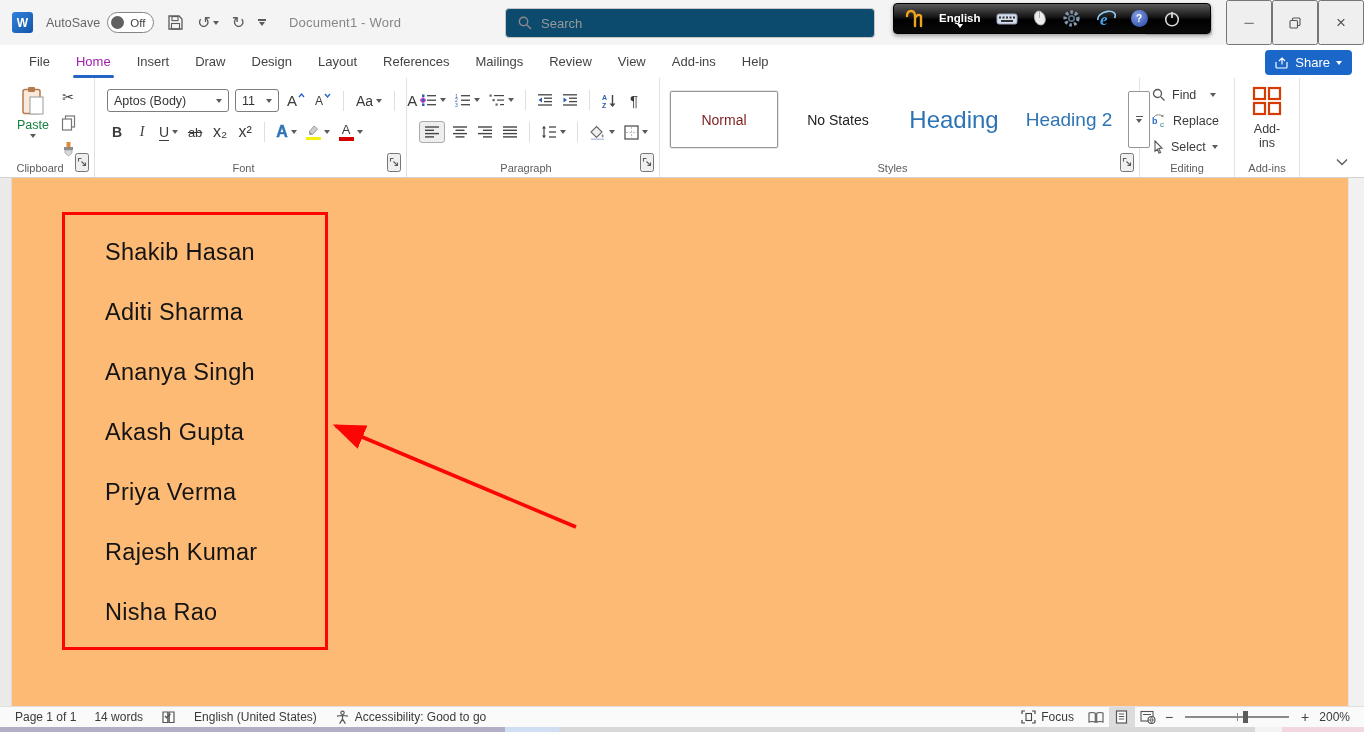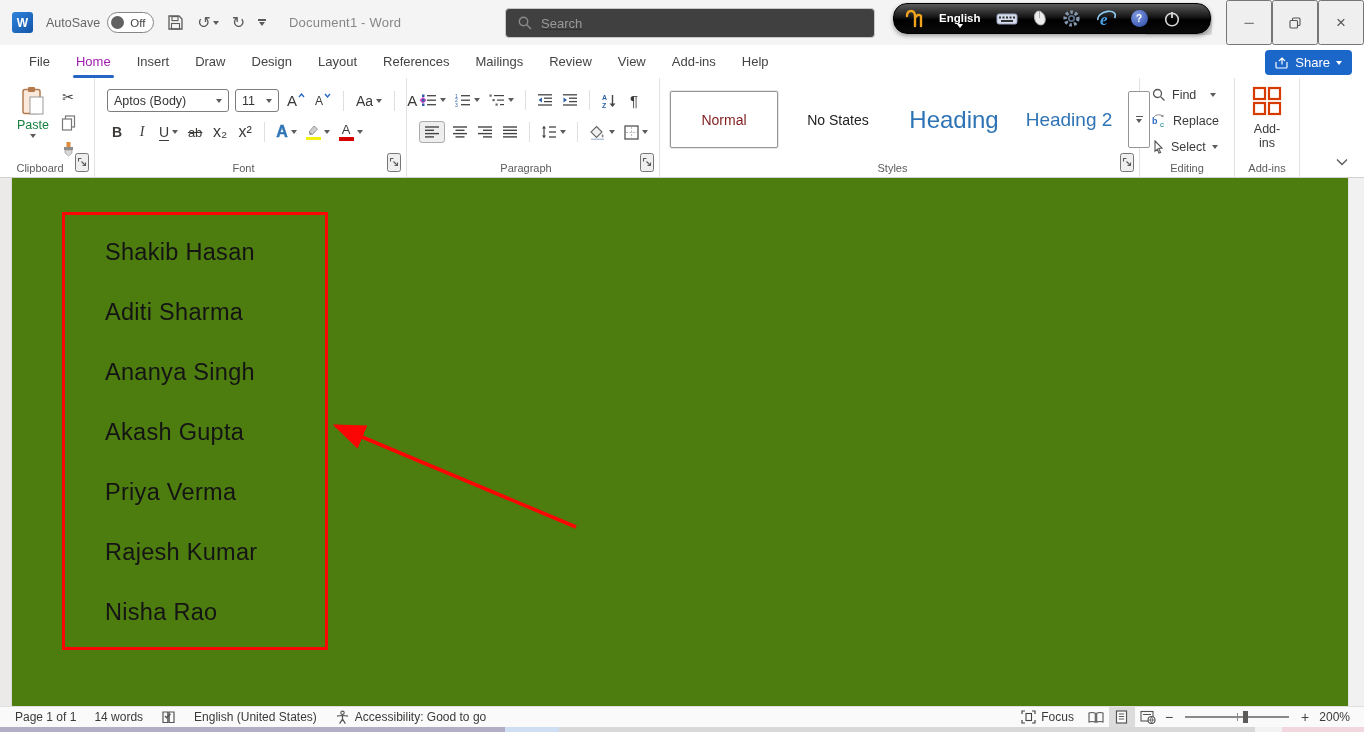--- a/index.html
+++ b/index.html
@@ -13,27 +13,27 @@
   .wlogo { width:21px; height:21px; border-radius:3px; background:linear-gradient(135deg,#2f83dc,#1455a8); color:#fff; font-size:12px; font-weight:bold; display:flex; align-items:center; justify-content:center; }
   .autosave { display:flex; align-items:center; gap:7px; color:#666; font-size:12.5px; }
   .toggle { width:47px; height:21px; border:1px solid #858585; border-radius:11px; background:#fff; display:flex; align-items:center; padding:0 6px 0 3px; gap:6px; }
   .knob { width:13px; height:13px; border-radius:50%; background:#616161; }
   .toggle-state { font-size:11.5px; color:#444; }
   .qicon { color:#5c5b5a; font-size:16px; line-height:1; display:flex; align-items:center; gap:2px; }
   .qicon svg { display:block; }
   .more-cmds { display:flex; flex-direction:column; align-items:center; gap:1px; }
   .more-cmds .bar { width:8px; height:1.5px; background:#5c5b5a; }
   .doc-title { color:#868686; font-size:13px; margin-left:10px; letter-spacing:.2px; }
-  .searchbox { position:absolute; left:505px; top:8px; width:370px; height:30px; background:#404040; border:1px solid #c9c7c5; border-radius:4px; display:flex; align-items:center; padding-left:12px; gap:9px;text-decoration:underline; }
+  .searchbox { position:absolute; left:505px; top:8px; width:370px; height:30px; background:#0c4a6e; border:1px solid #c9c7c5; border-radius:4px; display:flex; align-items:center; padding-left:12px; gap:9px; }
   .searchbox .ph { color:#999; font-size:13px; }
   .chev { width:0; height:0; border-left:3.5px solid transparent; border-right:3.5px solid transparent; border-top:4px solid #5c5b5a; display:inline-block; }
   .chev.white { border-top-color:#fff; }
   
   .signin { position:absolute; left:1145px; top:13px; width:67px; height:22px; background:#d6d6d6; border-radius:2px; color:#fafafa; font-size:13px; display:flex; align-items:center; padding-left:18px; z-index:1; }
-  .langbar { position:absolute; left:893px; top:3px; width:318px; height:31px; z-index:2; background:linear-gradient(#5a5a5a,#161616 45%,#000 55%,#0a0a0a); border:1px solid #000; border-radius:14px; box-shadow:0 2px 4px rgba(0,0,0,.35); display:flex; align-items:center; padding:0 10px; gap:15px; }
+  .langbar { position:absolute; left:893px; top:3px; width:318px; height:31px; z-index:2; background:linear-gradient(#5a5a5a,#161616 45%,#000 55%,#0a0a0a); border:1px solid #000; border-radius:4px; box-shadow:0 2px 4px rgba(0,0,0,.35); display:flex; align-items:center; padding:0 10px; gap:15px; }
   .eng { display:flex; flex-direction:column; align-items:center; margin-top:3px; }
   .eng .lbl { color:#fff; font-size:11.5px; font-weight:bold; }
   .helpdot { width:17px; height:17px; border-radius:50%; background:radial-gradient(circle at 35% 30%,#7f9ae0,#2a47a8); color:#fff; font-size:10px; font-weight:bold; display:flex; align-items:center; justify-content:center; }
   .winctl { position:absolute; right:0; top:0; height:45px; display:flex; }
   .winbtn { width:46px; height:45px; display:flex; align-items:center; justify-content:center; color:#555; font-size:13px; }
   .winbtn svg { display:block; }
 
   
   .tabsrow { position:absolute; top:45px; left:0; right:0; height:33px; background:#fff; display:flex; align-items:stretch; padding-left:16px; }
   .tab { position:relative; padding:0 13px; font-size:13px; color:#444; display:flex; align-items:center; background:none; border:none; font-family:inherit; }
@@ -71,21 +71,21 @@
   .st-heading2 { width:102px; font-size:19px; color:#2e74b5; }
   .gal-more { width:22px; height:57px; border:1px solid #989694; border-radius:2px; background:#fff; display:flex; flex-direction:column; align-items:center; justify-content:center; gap:2px; }
   .gal-more .bar { width:7px; height:1.5px; background:#5c5b5a; }
   
   .edrow { position:absolute; left:12px; display:flex; align-items:center; gap:6px; font-size:12.5px; color:#3b3a39; background:none; border:none; font-family:inherit; }
   
   .addinbtn { position:absolute; left:50%; transform:translateX(-50%); top:8px; display:flex; flex-direction:column; align-items:center; gap:6px; background:none; border:none; font-family:inherit; font-size:12.5px; color:#3b3a39; }
   .collapse { position:absolute; right:16px; bottom:8px; background:none; border:none; }
 
   
-  .docarea { position:absolute; top:178px; left:0; right:0; height:528px; background:#4d7c0f; }
+  .docarea { position:absolute; top:178px; left:0; right:0; height:528px; background:#fdba74; }
   .gutter { position:absolute; left:0; top:0; width:12px; height:100%; background:#eceae8; border-right:1px solid #dcdad8; }
   .vscroll { position:absolute; right:0; top:0; width:16px; height:100%; background:#f1f1f1; border-left:1px solid #e4e4e4; }
   .namebox { position:absolute; left:62px; top:34px; width:266px; height:438px; border:3px solid #fb0505; padding-top:7px; }
   .name-line { height:60px; display:flex; align-items:center; padding-left:40px; font-size:23.5px; letter-spacing:.3px; color:#141414; }
   .arrow-svg { position:absolute; inset:0; pointer-events:none; }
 
   
   .statusbar { position:absolute; top:706px; left:0; right:0; height:21px; background:#fafafa; border-top:1px solid #e1dfdd; display:flex; align-items:flex-start; font-size:12px; color:#3b3a39; padding:0 6px; }
   .sb-item { display:flex; align-items:center; gap:5px; padding:0 9px; height:100%; background:none; border:none; font-family:inherit; font-size:12px; color:#3b3a39; }
   .sb-right { margin-left:auto; display:flex; align-items:center; height:100%; }

